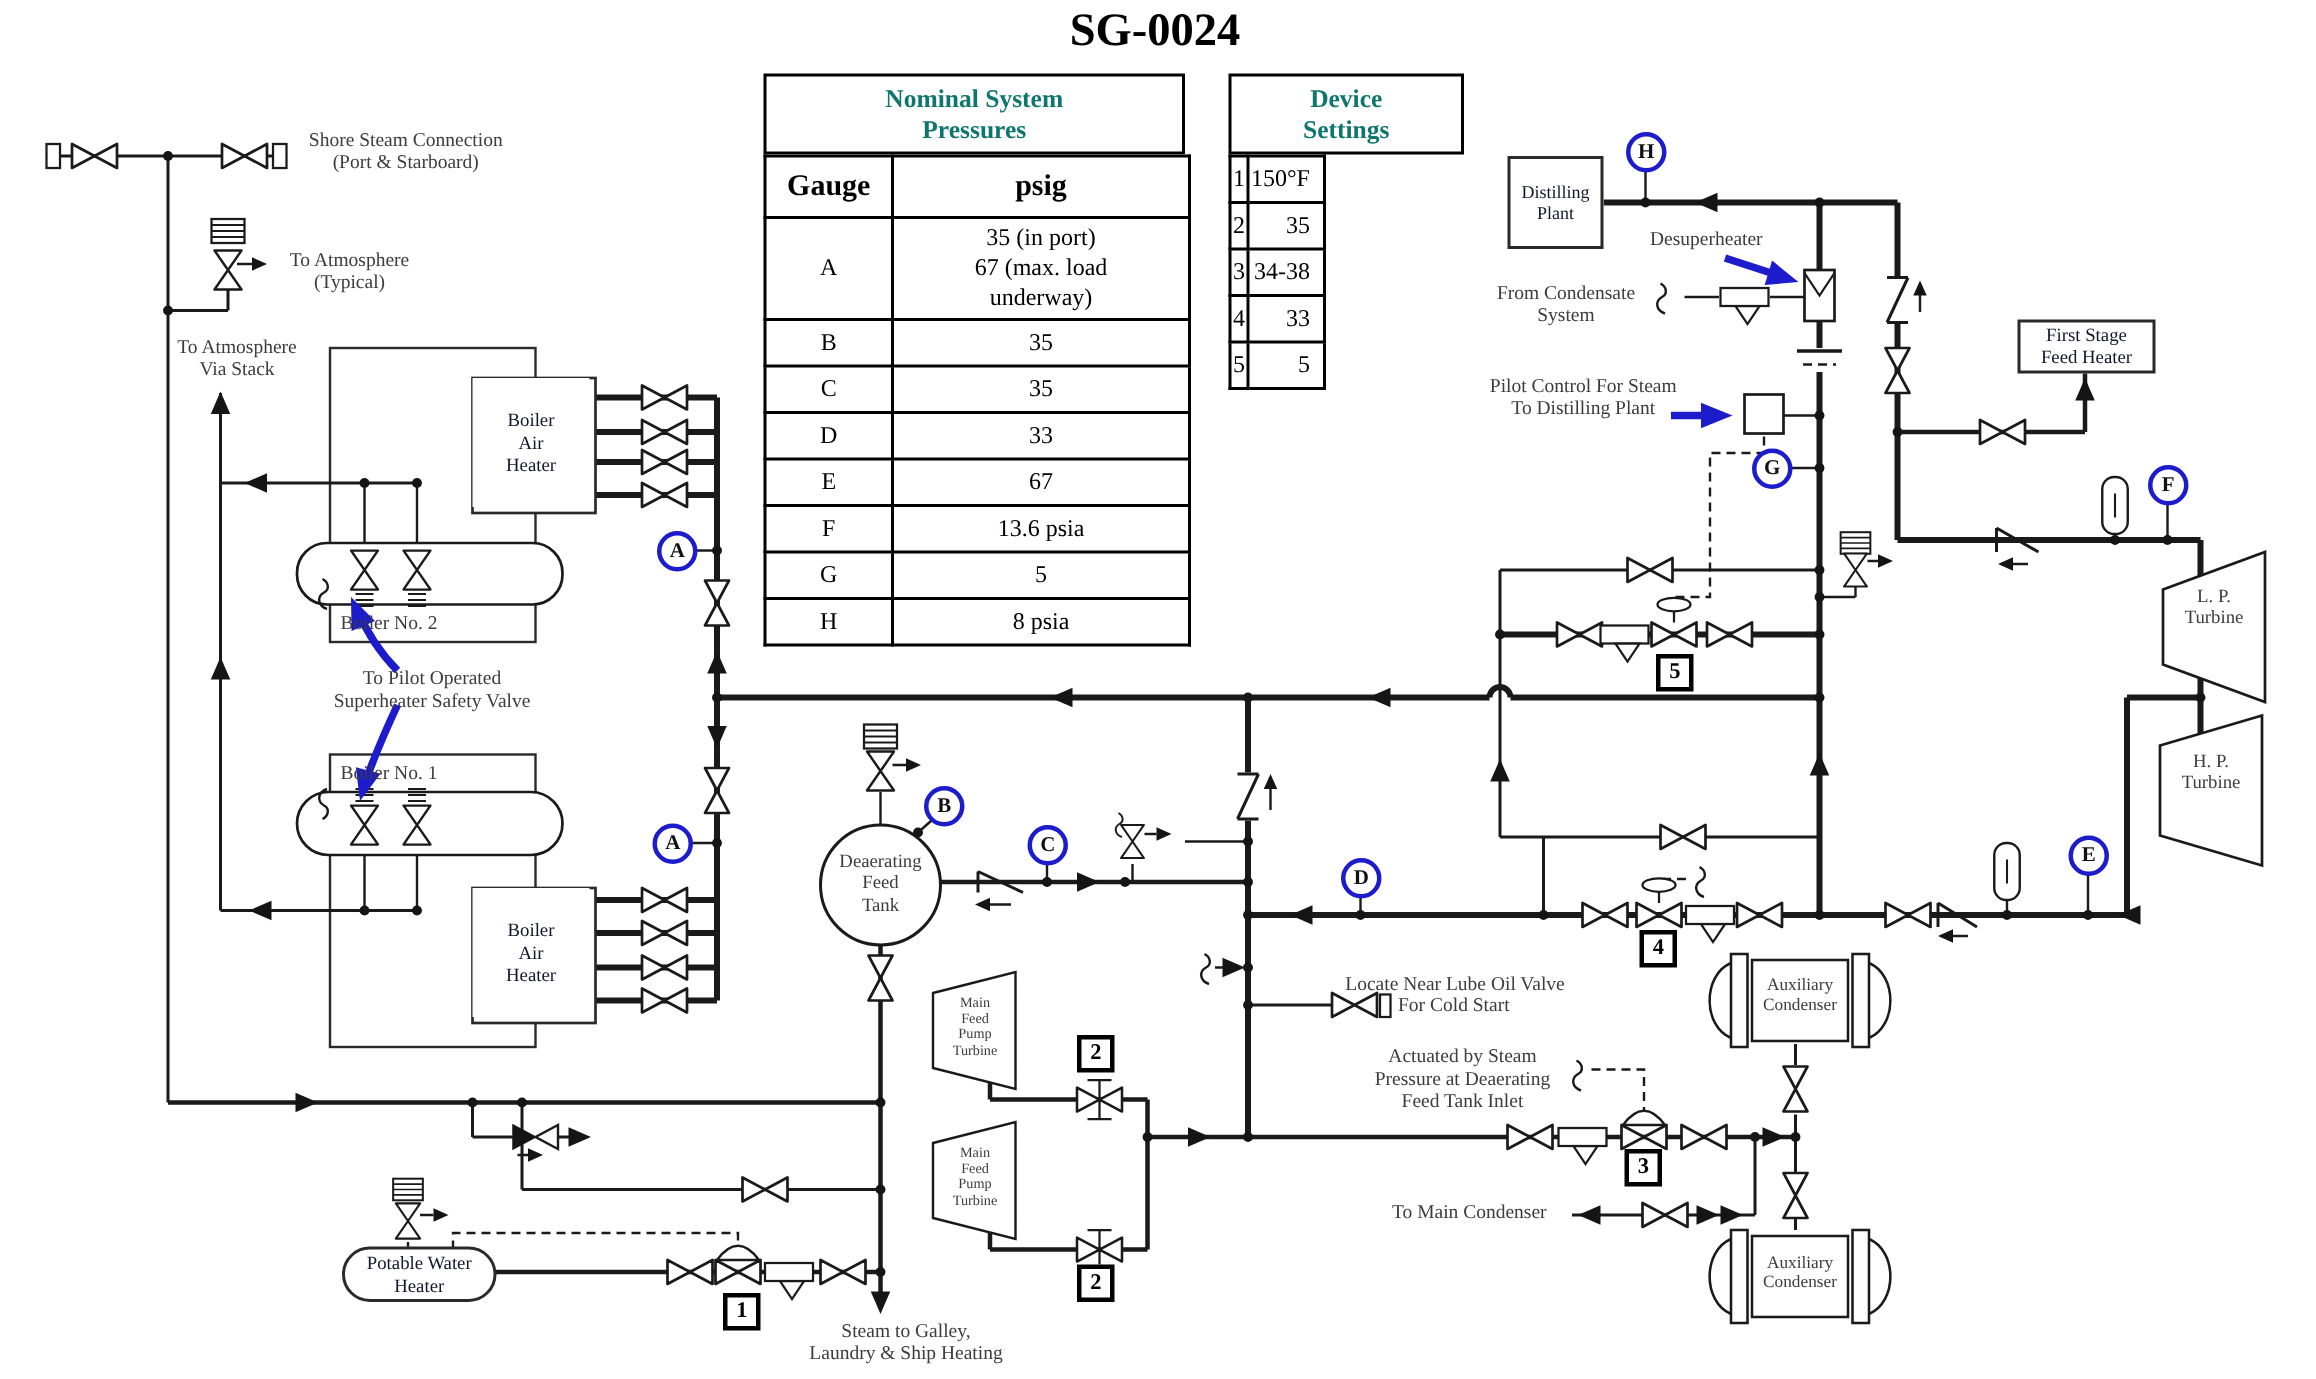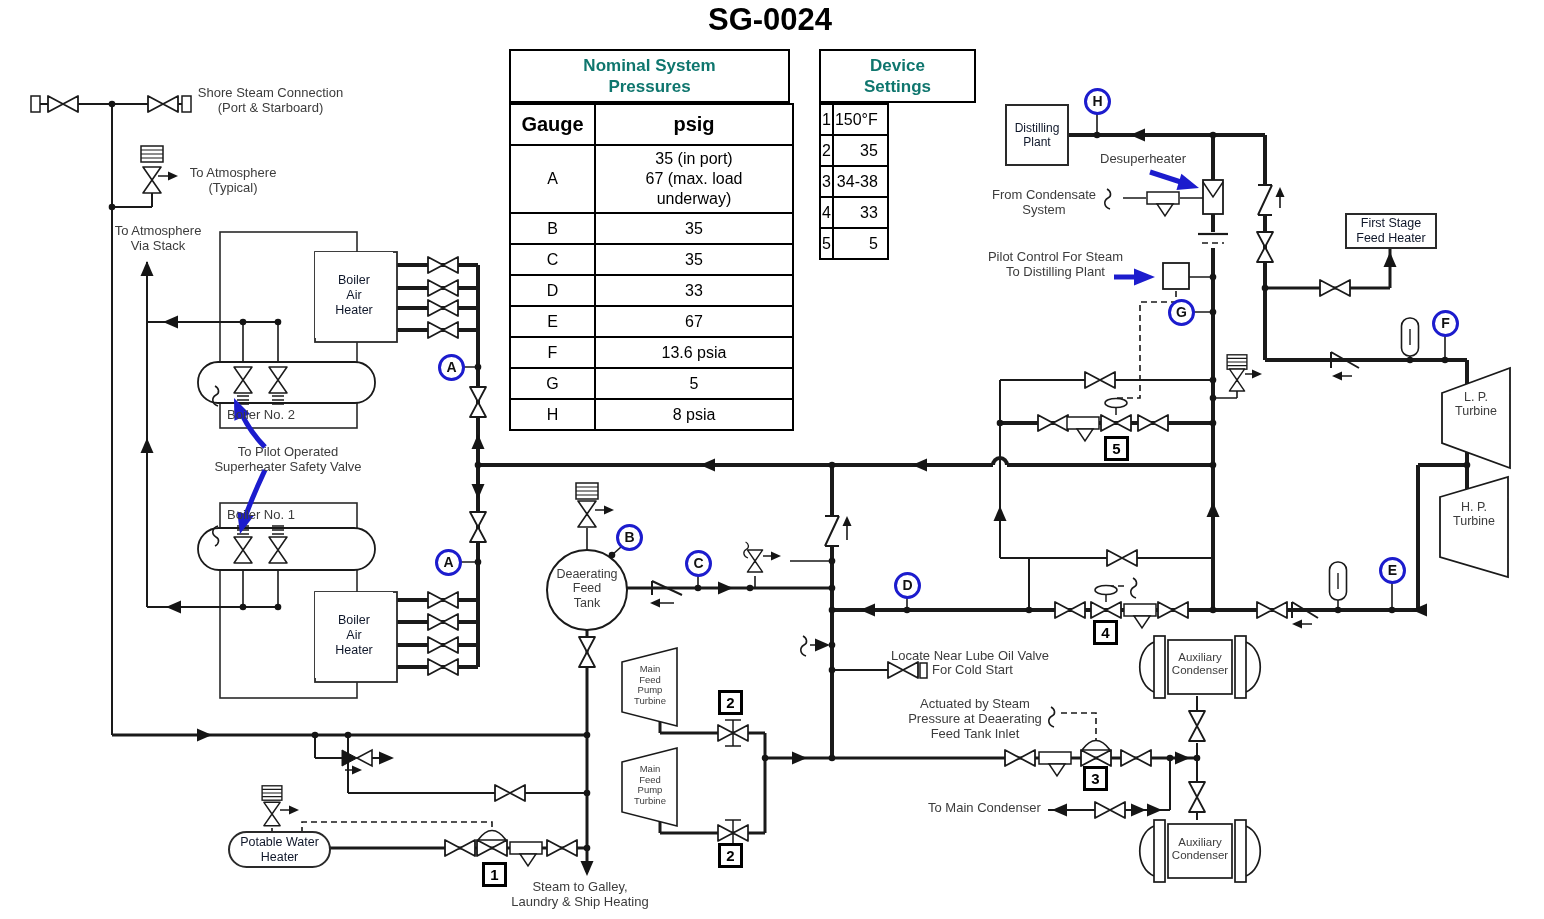--- a/index.html
+++ b/index.html
@@ -1,17 +1,17 @@
 <!DOCTYPE html>
 <html><head>
 <meta charset="utf-8">
 <style>
   html,body{margin:0;padding:0;background:#fff;}
   #stage{position:relative;width:1544px;height:919px;background:#fff;overflow:hidden;
-         font-family:Liberation Sans, sans-serif;color:#3a3a3a;}
+         font-family:Liberation Serif, serif;color:#3a3a3a;}
   .abs{position:absolute;}
   .lbl{position:absolute;white-space:pre-line;font-size:13px;line-height:1.15;color:#3c3c3c;}
   .ctr{text-align:center;}
   .box{position:absolute;border:2px solid #2a2a2a;background:#fff;display:flex;
        align-items:center;justify-content:center;text-align:center;white-space:pre-line;
        font-size:12.5px;line-height:1.2;color:#0f172a;}
   .g-circ{position:absolute;width:21px;height:21px;border:3.2px solid #1c1ccd;border-radius:50%;
         background:#fff;font-weight:bold;font-size:14px;line-height:21px;text-align:center;color:#111;z-index:5;}
   .v-tag{position:absolute;width:19px;height:19px;border:3px solid #000;background:#fff;
         font-weight:bold;font-size:15px;line-height:19px;text-align:center;color:#000;z-index:5;}
@@ -459,21 +459,21 @@
 <div class="lbl ctr" style="left:188px;top:86px;width:165px;z-index:3">Shore Steam Connection
 (Port &amp; Starboard)</div>
 <div class="lbl ctr" style="left:183px;top:166px;width:100px;z-index:3">To Atmosphere
 (Typical)</div>
 <div class="lbl ctr" style="left:103px;top:224px;width:110px;z-index:3">To Atmosphere
 Via Stack</div>
 <div class="lbl" style="left:227px;top:408px;width:110px;z-index:3">Boiler No. 2</div>
 <div class="lbl" style="left:227px;top:508px;width:110px;z-index:3">Boiler No. 1</div>
 <div class="lbl ctr" style="left:203px;top:445px;width:170px;z-index:3">To Pilot Operated
 Superheater Safety Valve</div>
-<div class="lbl ctr" style="left:485px;top:880px;width:190px;z-index:3">Steam to Galley,
+<div class="lbl ctr" style="left:509px;top:880px;width:190px;z-index:3">Steam to Galley,
 Laundry &amp; Ship Heating</div>
 <div class="lbl ctr" style="left:550px;top:567px;width:74px;font-size:12.5px;z-index:3">Deaerating
 Feed
 Tank</div>
 <div class="lbl ctr tiny" style="left:626px;top:664px;width:48px;z-index:3">Main
 Feed
 Pump
 Turbine</div>
 <div class="lbl ctr tiny" style="left:626px;top:764px;width:48px;z-index:3">Main
 Feed

